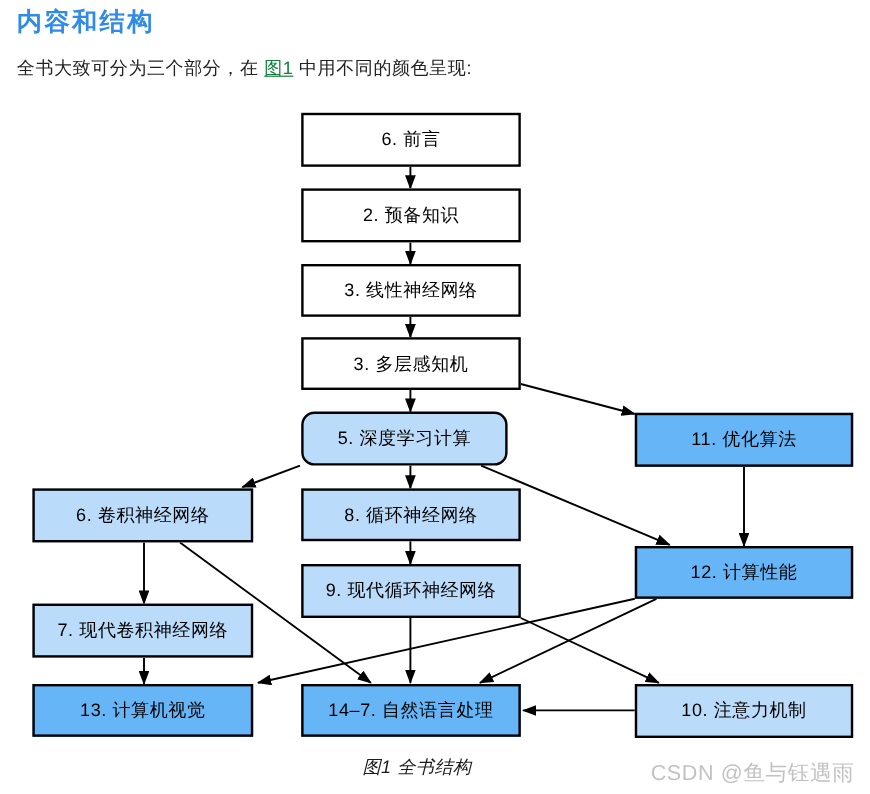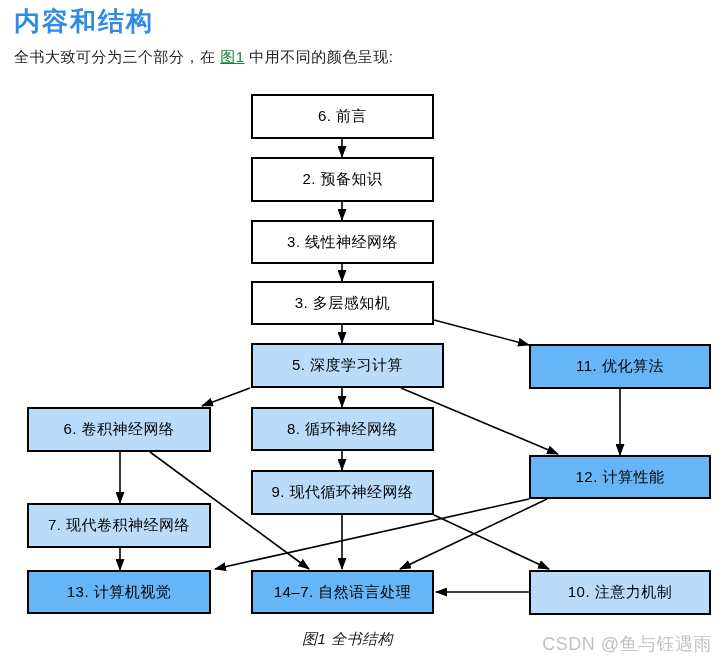--- a/index.html
+++ b/index.html
@@ -3,21 +3,21 @@
 <meta charset="utf-8">
 <style>
   html,body{margin:0;padding:0;}
   body{
     width:725px;height:662px;position:relative;overflow:hidden;
     background:#ffffff;
     font-family:"Liberation Sans","DejaVu Sans",sans-serif;
   }
   .page-title{
     position:absolute;left:14px;top:4px;margin:0;
-    font-size:26px;font-weight:bold;letter-spacing:2px;
+    font-size:21px;font-weight:bold;letter-spacing:2px;
     color:#2f8be6;
   }
   .intro{
     position:absolute;left:14px;top:48px;margin:0;
     font-size:15px;color:#222222;letter-spacing:0.5px;
   }
   .intro a{
     color:#15803d;text-decoration:underline;cursor:pointer;font-weight:normal;
   }
   .diagram{position:absolute;left:0;top:0;width:725px;height:662px;}
@@ -71,21 +71,21 @@
         <line x1="547" y1="499" x2="400" y2="569" stroke="#000000" stroke-width="1.6" marker-end="url(#arrowhead)"></line>
         <line x1="120" y1="548" x2="120" y2="570" stroke="#000000" stroke-width="1.6" marker-end="url(#arrowhead)"></line>
         <line x1="529" y1="592" x2="436" y2="592" stroke="#000000" stroke-width="1.6" marker-end="url(#arrowhead)"></line>
       </g>
   </svg>
   <div id="node-layer">
       <div class="node" style="left: 251px; top: 94px; width: 183px; height: 45px; background: rgb(255, 255, 255); border-color: rgb(0, 0, 0);">6. 前言</div>
       <div class="node" style="left: 251px; top: 157px; width: 183px; height: 45px; background: rgb(255, 255, 255); border-color: rgb(0, 0, 0);">2. 预备知识</div>
       <div class="node" style="left: 251px; top: 220px; width: 183px; height: 44px; background: rgb(255, 255, 255); border-color: rgb(0, 0, 0);">3. 线性神经网络</div>
       <div class="node" style="left: 251px; top: 281px; width: 183px; height: 44px; background: rgb(255, 255, 255); border-color: rgb(0, 0, 0);">3. 多层感知机</div>
-      <div class="node" style="left: 251px; top: 343px; width: 193px; height: 45px; background: rgb(186, 219, 249); border-color: rgb(0, 0, 0);">5. 深度学习计算</div>
+      <div class="node" style="left: 251px; top: 343px; width: 172px; height: 45px; background: rgb(186, 219, 249); border-color: rgb(0, 0, 0); border-radius: 11px;">5. 深度学习计算</div>
       <div class="node" style="left: 251px; top: 407px; width: 183px; height: 44px; background: rgb(186, 219, 249); border-color: rgb(0, 0, 0);">8. 循环神经网络</div>
       <div class="node" style="left: 251px; top: 470px; width: 183px; height: 45px; background: rgb(186, 219, 249); border-color: rgb(0, 0, 0);">9. 现代循环神经网络</div>
       <div class="node" style="left: 251px; top: 570px; width: 183px; height: 44px; background: rgb(102, 181, 247); border-color: rgb(0, 0, 0);">14–7. 自然语言处理</div>
       <div class="node" style="left: 27px; top: 407px; width: 184px; height: 45px; background: rgb(186, 219, 249); border-color: rgb(0, 0, 0);">6. 卷积神经网络</div>
       <div class="node" style="left: 27px; top: 503px; width: 184px; height: 45px; background: rgb(186, 219, 249); border-color: rgb(0, 0, 0);">7. 现代卷积神经网络</div>
       <div class="node" style="left: 27px; top: 570px; width: 184px; height: 44px; background: rgb(102, 181, 247); border-color: rgb(0, 0, 0);">13. 计算机视觉</div>
       <div class="node" style="left: 529px; top: 344px; width: 182px; height: 45px; background: rgb(102, 181, 247); border-color: rgb(0, 0, 0);">11. 优化算法</div>
       <div class="node" style="left: 529px; top: 455px; width: 182px; height: 44px; background: rgb(102, 181, 247); border-color: rgb(0, 0, 0);">12. 计算性能</div>
       <div class="node" style="left: 529px; top: 570px; width: 182px; height: 45px; background: rgb(186, 219, 249); border-color: rgb(0, 0, 0);">10. 注意力机制</div>
     </div>

